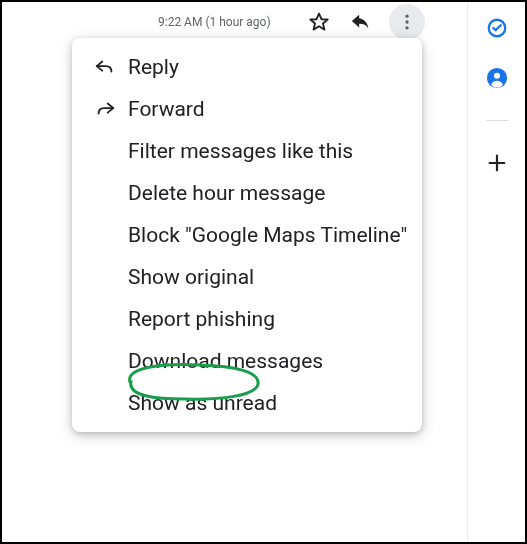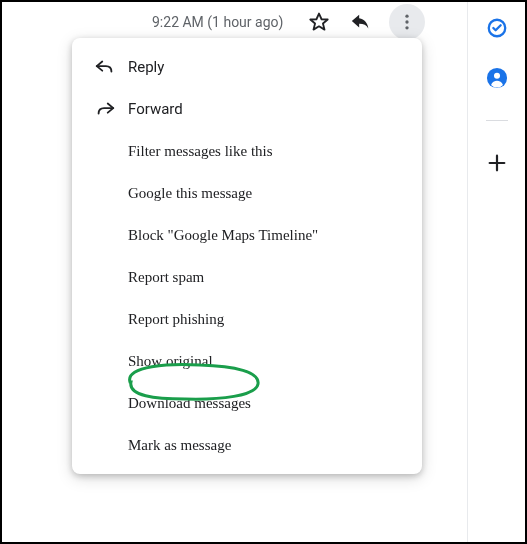--- a/index.html
+++ b/index.html
@@ -16,22 +16,22 @@
       position: absolute;
       top: 4px;
       left: 0;
       right: 0;
       height: 32px;
       display: flex;
       align-items: center;
     }
     .timestamp {
       position: absolute;
-      left: 150px;
-      font-size: 14px;
+      left: 156px;
+      font-size: 12px;
       color: #5f6368;
     }
     .header-actions {
       position: absolute;
       right: 100px;
       display: flex;
       align-items: center;
       gap: 14px;
     }
     .icon-btn {
@@ -57,33 +57,33 @@
       border-radius: 8px;
       box-shadow: 0 2px 6px rgba(0,0,0,0.2), 0 4px 16px rgba(0,0,0,0.15);
       padding: 8px 0;
     }
     .menu-item {
       display: flex;
       align-items: center;
       height: 42px;
       padding-left: 22px;
       cursor: pointer;
-      font-size: 15px;
+      font-size: 21px;
       color: #202124;
     }
     .menu-icon {
       width: 28px;
       display: flex;
       align-items: center;
       justify-content: flex-start;
     }
     .menu-label {
       padding-left: 6px;
     }
-    .menu-item.noicon .menu-label { padding-left: 34px; font-family: Liberation Serif, serif; }
+    .menu-item.noicon .menu-label { padding-left: 34px; }
     .right-panel {
       position: absolute;
       right: 0;
       top: 0;
       bottom: 0;
       width: 58px;
       border-left: 1px solid #e8eaed;
       display: flex;
       flex-direction: column;
       align-items: center;
@@ -152,39 +152,36 @@
           <path d="M15 6l6 5-6 5"></path>
           <path d="M21 11H11c-4 0-6 2-6 6"></path>
         </svg>
     </span>
     <span class="menu-label">Forward</span>
   </div>
   <div class="menu-item noicon">
       <span class="menu-label">Filter messages like this</span>
     </div>
   <div class="menu-item noicon">
-      <span class="menu-label">Google this message</span>
+      <span class="menu-label">Delete hour message</span>
     </div>
   <div class="menu-item noicon">
       <span class="menu-label">Block "Google Maps Timeline"</span>
     </div>
   <div class="menu-item noicon">
-      <span class="menu-label">Report spam</span>
+      <span class="menu-label">Show original</span>
     </div>
   <div class="menu-item noicon">
       <span class="menu-label">Report phishing</span>
     </div>
   <div class="menu-item noicon">
-      <span class="menu-label">Show original</span>
-    </div>
-  <div class="menu-item noicon">
       <span class="menu-label">Download messages</span>
     </div>
   <div class="menu-item noicon">
-      <span class="menu-label">Mark as message</span>
+      <span class="menu-label">Show as unread</span>
     </div>
 </div>
 
 <svg class="annotation" style="left:108px; top:358px;" width="160" height="44" viewBox="0 0 160 44">
   <path d="M20 22 C 15 6, 60 3, 90 5 C 125 6, 150 12, 148 24 C 146 36, 110 40, 75 39 C 45 39, 18 36, 21 22 Z" fill="none" stroke="#1a9e4b" stroke-width="3" stroke-linecap="round"></path>
 </svg>
 
 <div class="right-panel">
   <div class="side-icon">
     <svg width="22" height="22" viewBox="0 0 24 24">

